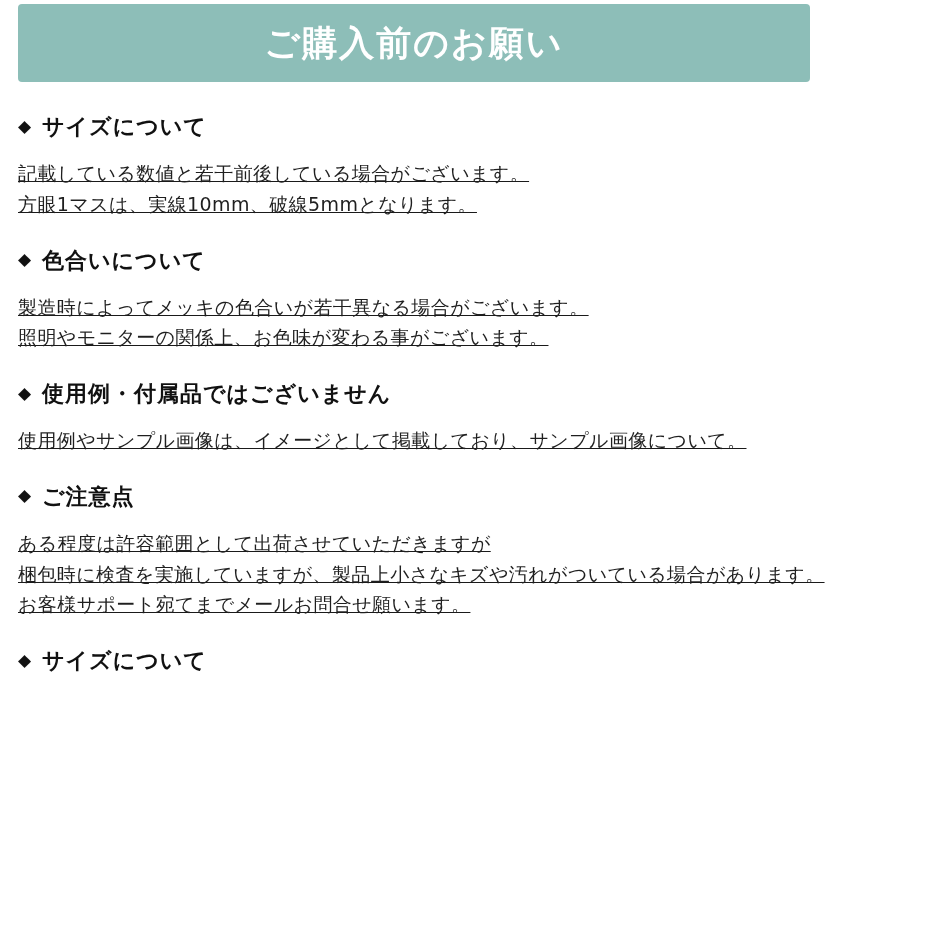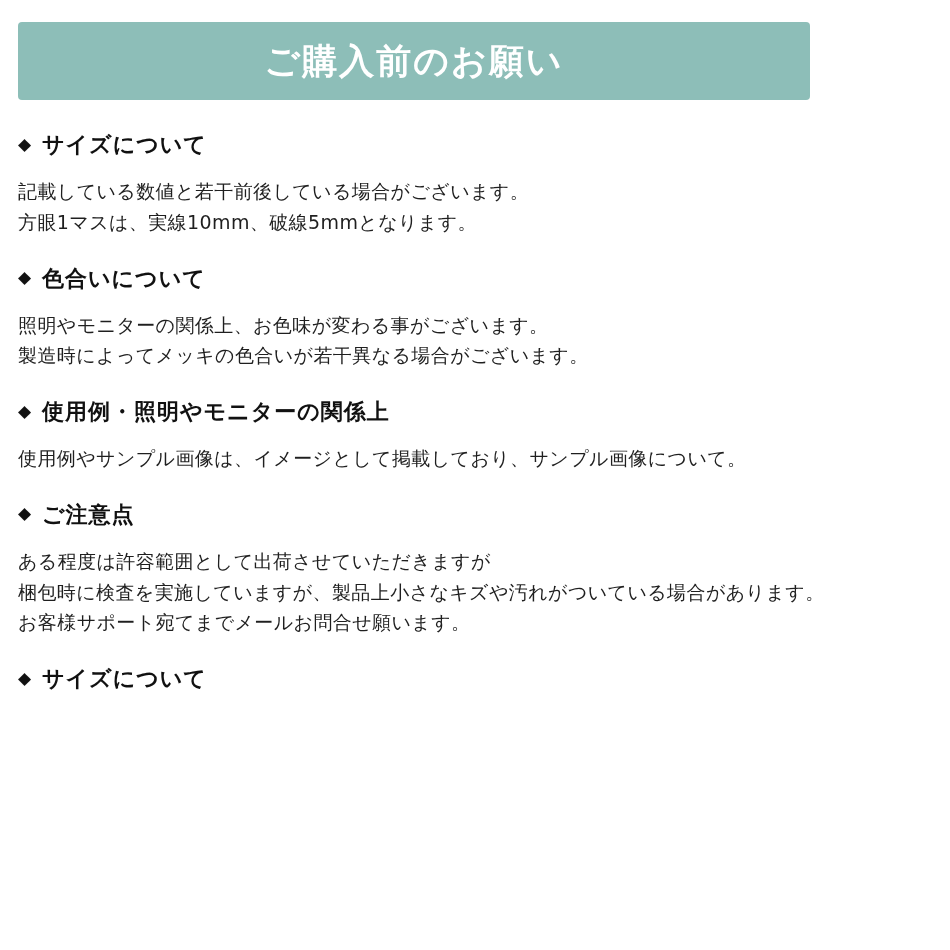--- a/index.html
+++ b/index.html
@@ -11,21 +11,21 @@
     height: 950px;
     background: #ffffff;
     font-family: "DejaVu Sans", "Liberation Sans", sans-serif;
     color: #1a1a1a;
     overflow: hidden;
   }
   .page {
     width: 828px;
     height: 950px;
     box-sizing: border-box;
-    padding: 22px 16px 0 16px;
+    padding: 4px 16px 0 16px;
     position: relative;
   }
   .banner {
     background: #8dbeb8;
     color: #ffffff;
     height: 78px;
     border-radius: 4px;
     display: flex;
     align-items: center;
     justify-content: center;
@@ -55,20 +55,21 @@
   }
   .diamond {
     font-size: 17px;
     line-height: 1;
     color: #111111;
     display: inline-block;
     transform: translateY(-1px);
   }
   .lines {
     margin: 0 0 0 2px;
+    text-decoration: underline;
   }
   .line {
     font-size: 19px;
     line-height: 1.62;
     color: #1f1f1f;
     letter-spacing: 0.4px;
     white-space: nowrap;
   }
 </style>
 </head>
@@ -90,29 +91,29 @@
       <div class="line">方眼1マスは、実線10mm、破線5mmとなります。</div>
     </div>
   </div>
 
   <div class="section">
     <div class="section-heading">
       <span class="diamond">◆</span>
       <span>色合いについて</span>
     </div>
     <div class="lines">
+      <div class="line">製造時によってメッキの色合いが若干異なる場合がございます。</div>
       <div class="line">照明やモニターの関係上、お色味が変わる事がございます。</div>
-      <div class="line">製造時によってメッキの色合いが若干異なる場合がございます。</div>
     </div>
   </div>
 
   <div class="section">
     <div class="section-heading">
       <span class="diamond">◆</span>
-      <span>使用例・照明やモニターの関係上</span>
+      <span>使用例・付属品ではございません</span>
     </div>
     <div class="lines">
       <div class="line">使用例やサンプル画像は、イメージとして掲載しており、サンプル画像について。</div>
     </div>
   </div>
 
   <div class="section">
     <div class="section-heading">
       <span class="diamond">◆</span>
       <span>ご注意点</span>

